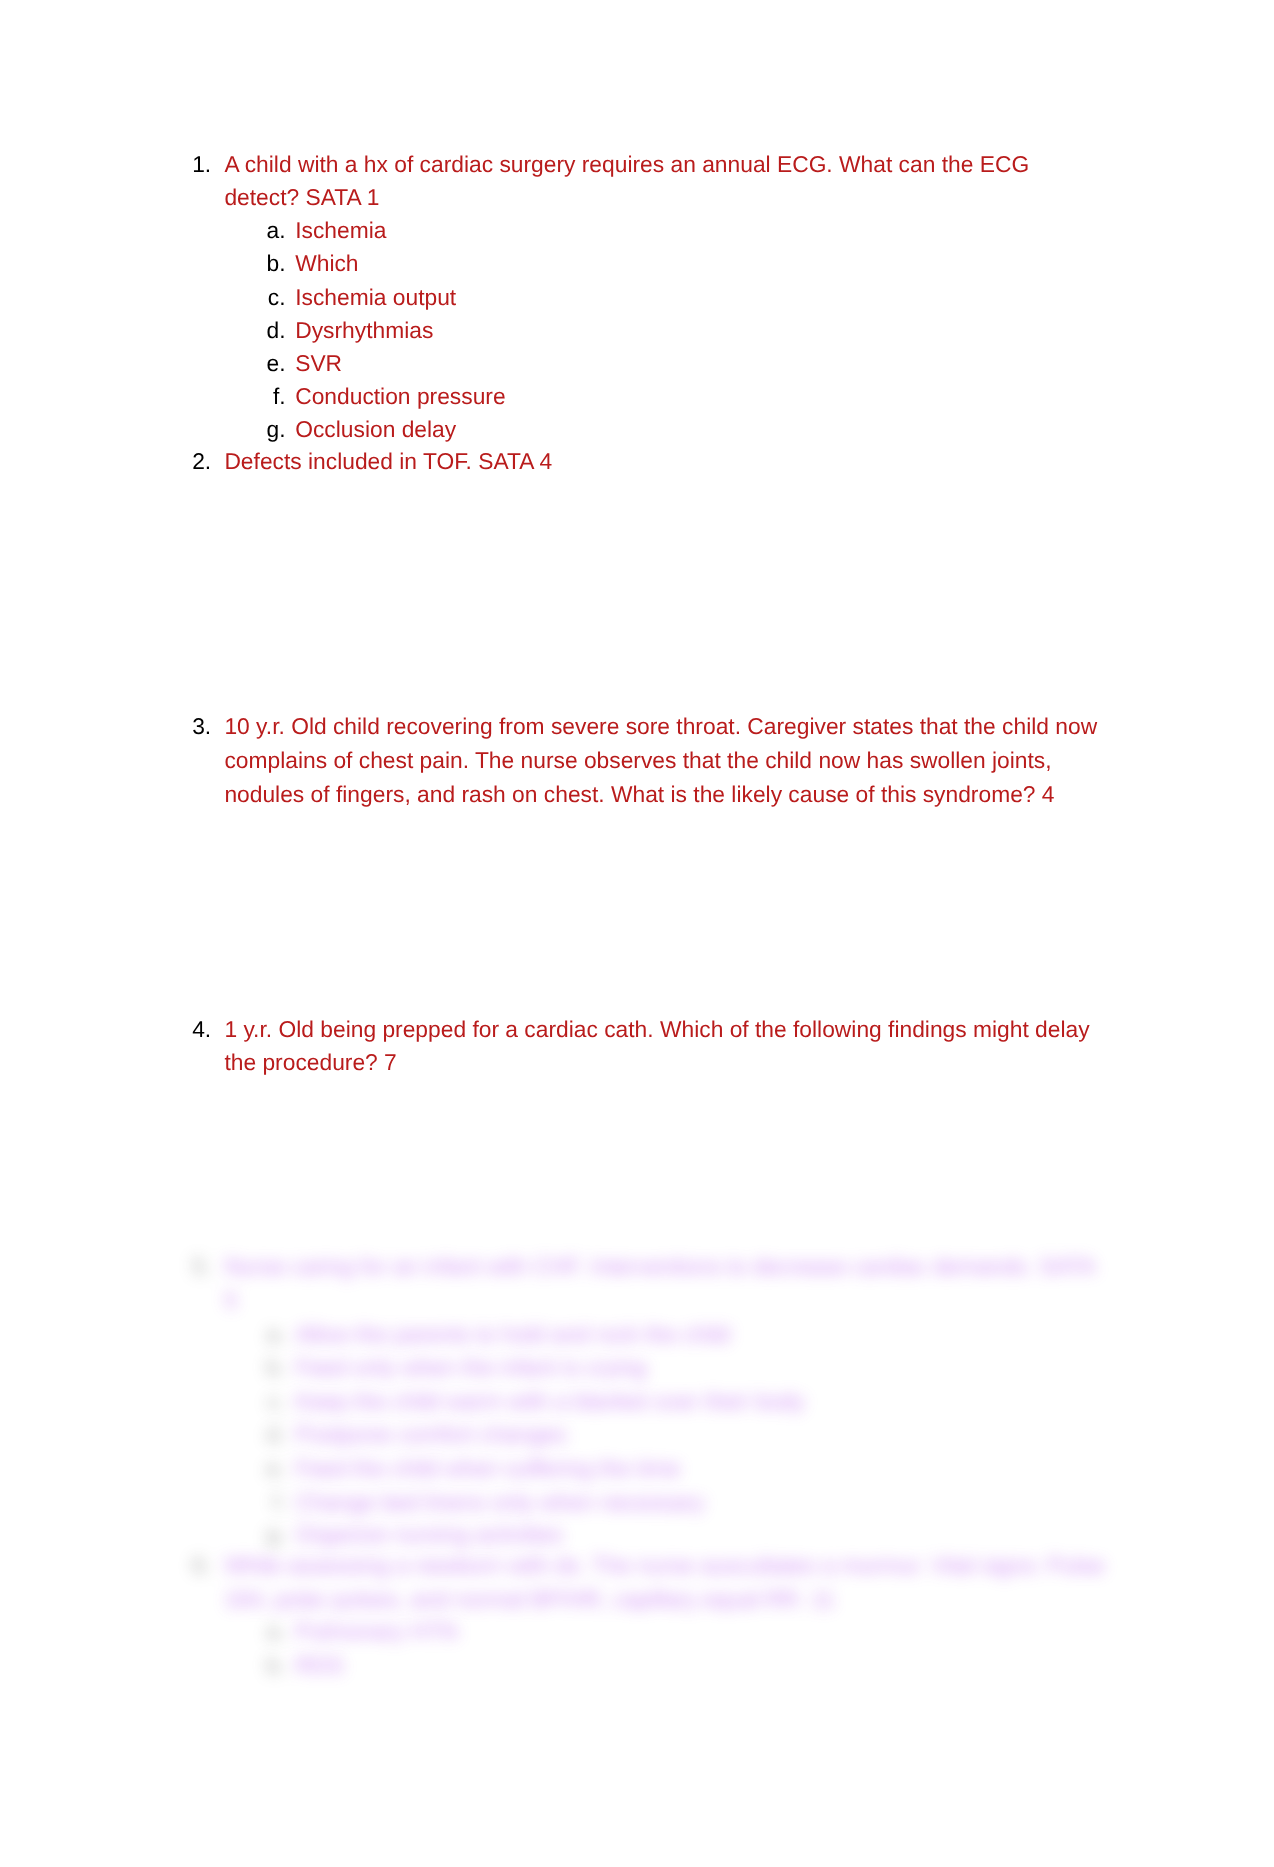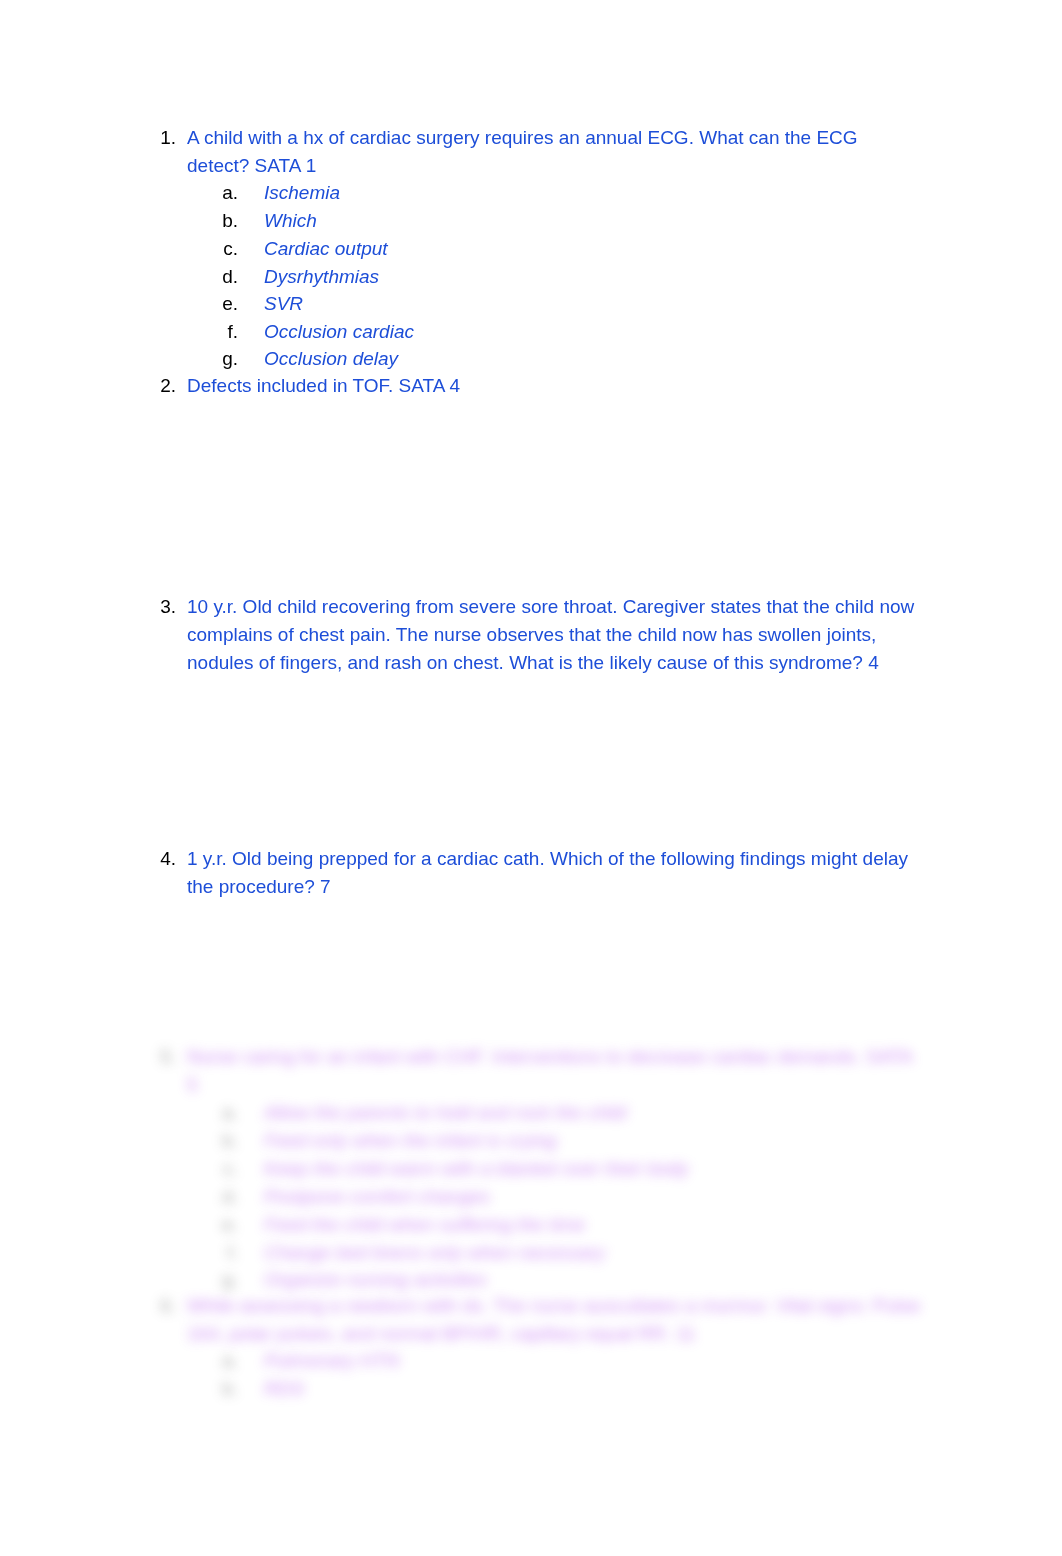--- a/index.html
+++ b/index.html
@@ -28,21 +28,21 @@
   .marker {
     color: #000000;
     font-size: 19px;
     line-height: 28px;
     text-align: right;
     flex: 0 0 auto;
     white-space: pre;
   }
 
   .body-text {
-    color: #1d4ed8;
+    color: #b91c1c;
     font-size: 19px;
     line-height: 28px;
     flex: 0 0 auto;
     white-space: normal;
   }
 
   
   .lvl1 > .marker {
     width: 26px;
     margin-left: 0;
@@ -50,23 +50,22 @@
   .lvl1 > .body-text {
     margin-left: 11px;
     width: 738px;
   }
 
   
   .lvl2 > .marker {
     width: 24px;
   }
   .lvl2 > .body-text {
-    margin-left: 26px;
+    margin-left: 8px;
     width: 675px;
-    font-style: italic;
   }
 
   
   .blurred {
     filter: blur(6px);
     -webkit-filter: blur(6px);
     opacity: 0.62;
     user-select: none;
   }
   .blurred .marker {
@@ -89,33 +88,33 @@
   <div class="q-item lvl2" style="left:214px; top:179px;">
     <span class="marker">a.</span>
     <span class="body-text">Ischemia</span>
   </div>
   <div class="q-item lvl2" style="left:214px; top:207px;">
     <span class="marker">b.</span>
     <span class="body-text">Which</span>
   </div>
   <div class="q-item lvl2" style="left:214px; top:235px;">
     <span class="marker">c.</span>
-    <span class="body-text">Cardiac output</span>
+    <span class="body-text">Ischemia output</span>
   </div>
   <div class="q-item lvl2" style="left:214px; top:263px;">
     <span class="marker">d.</span>
     <span class="body-text">Dysrhythmias</span>
   </div>
   <div class="q-item lvl2" style="left:214px; top:290px;">
     <span class="marker">e.</span>
     <span class="body-text">SVR</span>
   </div>
   <div class="q-item lvl2" style="left:214px; top:318px;">
     <span class="marker">f.</span>
-    <span class="body-text">Occlusion cardiac</span>
+    <span class="body-text">Conduction pressure</span>
   </div>
   <div class="q-item lvl2" style="left:214px; top:345px;">
     <span class="marker">g.</span>
     <span class="body-text">Occlusion delay</span>
   </div>
 
   <div class="q-item lvl1" style="left:150px; top:372px;">
     <span class="marker">2.</span>
     <span class="body-text">Defects included in TOF. SATA 4</span>
   </div>

